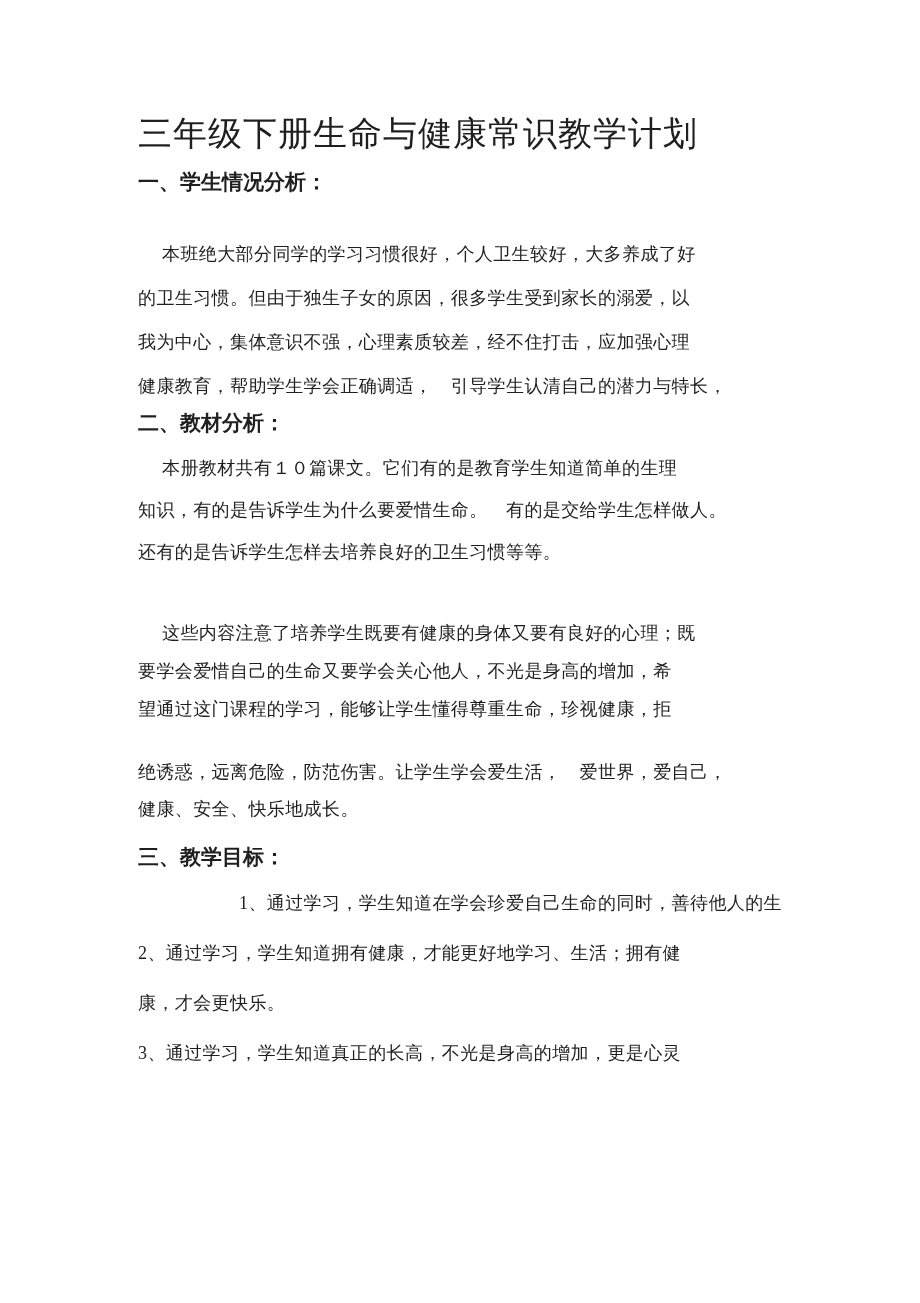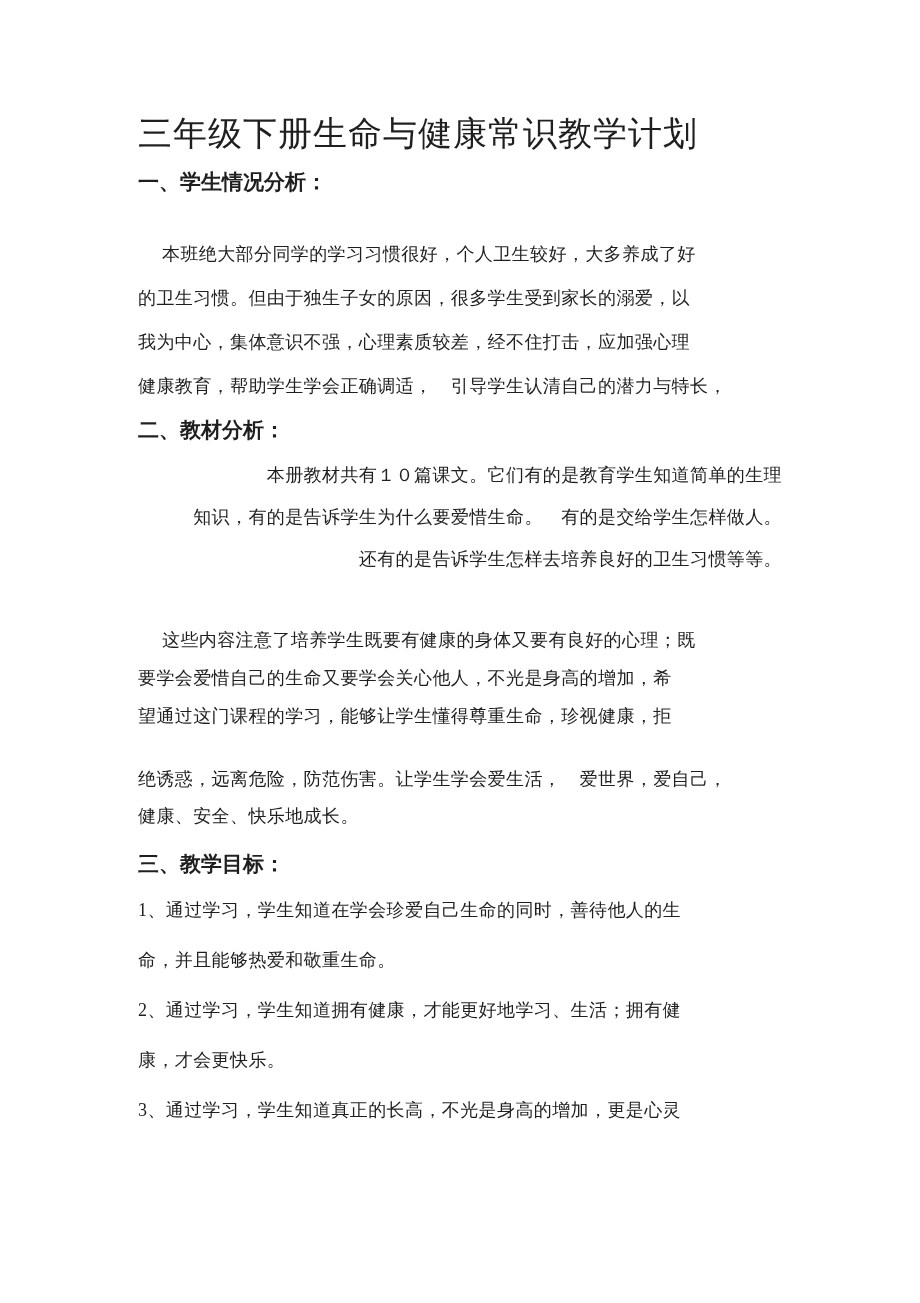--- a/index.html
+++ b/index.html
@@ -41,26 +41,26 @@
     letter-spacing: 0.4px;
   }
   .indent { text-indent: 24px; }
   .lh44 .line { line-height: 44px; }
   .lh42 .line { line-height: 42px; }
   .lh38 .line { line-height: 38px; }
   .lh37 .line { line-height: 37px; }
   .lh50 .line { line-height: 50px; }
   .mt-h1 { margin-top: 11px; }
   .mt-p1 { margin-top: 35px; }
-  .mt-h2 { margin-top: 7px; }
-  .mt-p2 { margin-top: 9px; text-align: right; }
+  .mt-h2 { }
+  .mt-p2 { margin-top: 9px; }
   .mt-p3 { margin-top: 41px; }
   .mt-p4 { margin-top: 26px; }
   .mt-h3 { margin-top: 14px; }
-  .mt-i1 { margin-top: 6px; }
+  .mt-i1 { margin-top: 6px; text-align: right; }
   .mt-i2 { margin-top: 0; }
   .mt-i3 { margin-top: 0; }
 </style>
 </head>
 <body>
 
 <div class="page">
   <div class="content">
 
     <h1 class="doc-title">三年级下册生命与健康常识教学计划</h1>
@@ -90,21 +90,20 @@
 
     <div class="para lh37 mt-p4">
       <div class="line">绝诱惑，远离危险，防范伤害。让学生学会爱生活，　爱世界，爱自己，</div>
       <div class="line">健康、安全、快乐地成长。</div>
     </div>
 
     <h2 class="heading mt-h3">三、教学目标：</h2>
 
     <div class="para lh50 mt-i1">
       <div class="line">1、通过学习，学生知道在学会珍爱自己生命的同时，善待他人的生</div>
-      <div class="line">命，并且能够热爱和敬重生命。</div>
     </div>
 
     <div class="para lh50 mt-i2">
       <div class="line">2、通过学习，学生知道拥有健康，才能更好地学习、生活；拥有健</div>
       <div class="line">康，才会更快乐。</div>
     </div>
 
     <div class="para lh50 mt-i3">
       <div class="line">3、通过学习，学生知道真正的长高，不光是身高的增加，更是心灵</div>
     </div>

